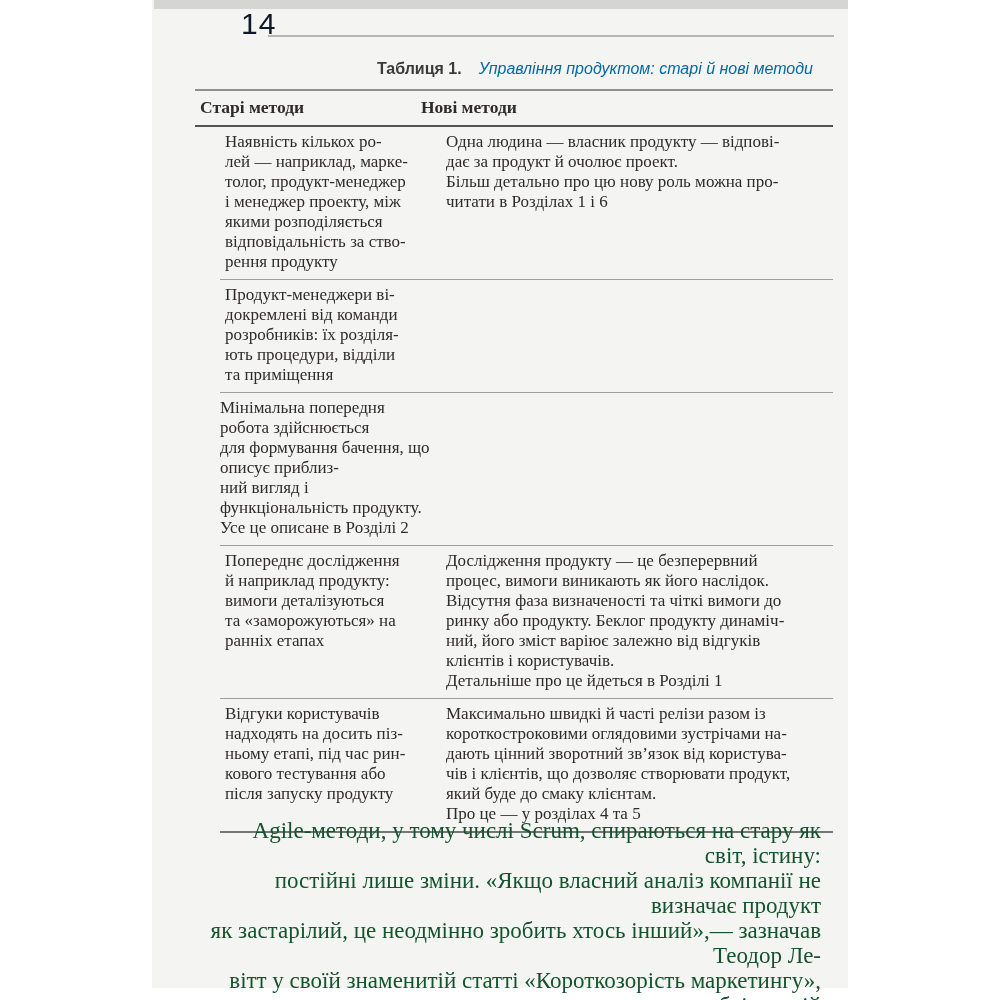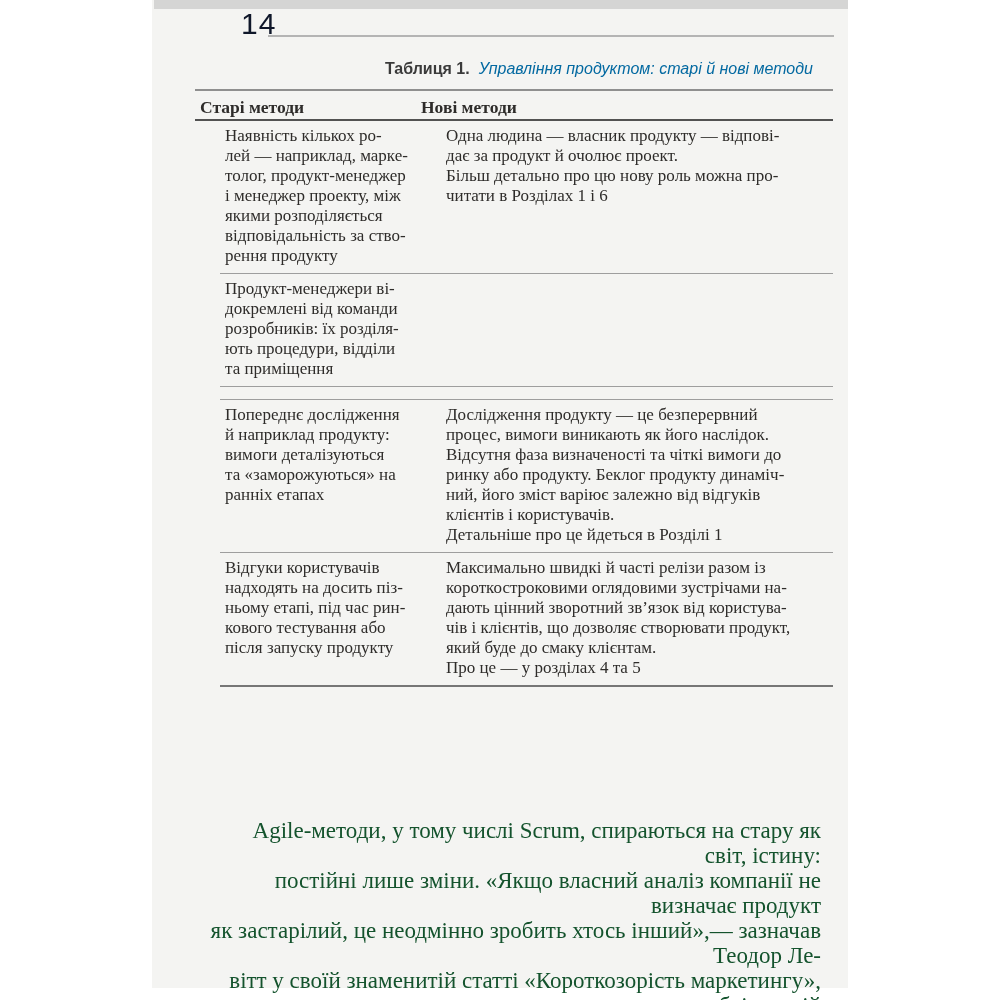--- a/index.html
+++ b/index.html
@@ -22,31 +22,31 @@
   .header-rule {
     position: absolute; left: 116px; top: 35px; width: 566px; height: 2px;
     background: #b4b4b4;
   }
   .caption {
     position: absolute; left: 43px; top: 60px; width: 638px;
     text-align: right; padding-right: 20px;
     font-family: "Liberation Sans", sans-serif;
     font-size: 16px; color: #3a3a3a;
   }
-  .caption .cap-label { font-weight: bold; margin-right: 9px; }
+  .caption .cap-label { font-weight: bold; margin-right: 17px; }
   .caption .cap-title { font-style: italic; color: #0369a1; }
 
   .methods-table {
     position: absolute; left: 43px; top: 89px; width: 638px;
     border-top: 2px solid #8f8f8f;
     color: #2e2c2a;
   }
   .thead {
     display: grid; grid-template-columns: 226px 1fr;
-    padding: 5px 0 1px;
+    padding: 5px 0 7px;
     border-bottom: 2px solid #525252;
     font-weight: bold; font-size: 17.5px; line-height: 22px;
   }
   .trow {
     display: grid; grid-template-columns: 226px 1fr;
     padding: 5px 0 7px;
     border-bottom: 1px solid #9e9e9e;
     margin-left: 25px;
   }
   .trow.last { border-bottom: 2px solid #767676; }
@@ -98,20 +98,24 @@
 читати в Розділах 1 і 6</div>
     </div>
     <div class="trow">
       <div class="cell old">Продукт-менеджери ві-
 докремлені від команди
 розробників: їх розділя-
 ють процедури, відділи
 та приміщення</div>
     </div>
     <div class="trow">
+      <div class="cell new">Мінімальна попередня робота здійснюється
+для формування бачення, що описує приблиз-
+ний вигляд і функціональність продукту.
+Усе це описане в Розділі 2</div>
     </div>
     <div class="trow">
       <div class="cell old">Попереднє дослідження
 й наприклад продукту:
 вимоги деталізуються
 та «заморожуються» на
 ранніх етапах</div>
       <div class="cell new">Дослідження продукту — це безперервний
 процес, вимоги виникають як його наслідок.
 Відсутня фаза визначеності та чіткі вимоги до

